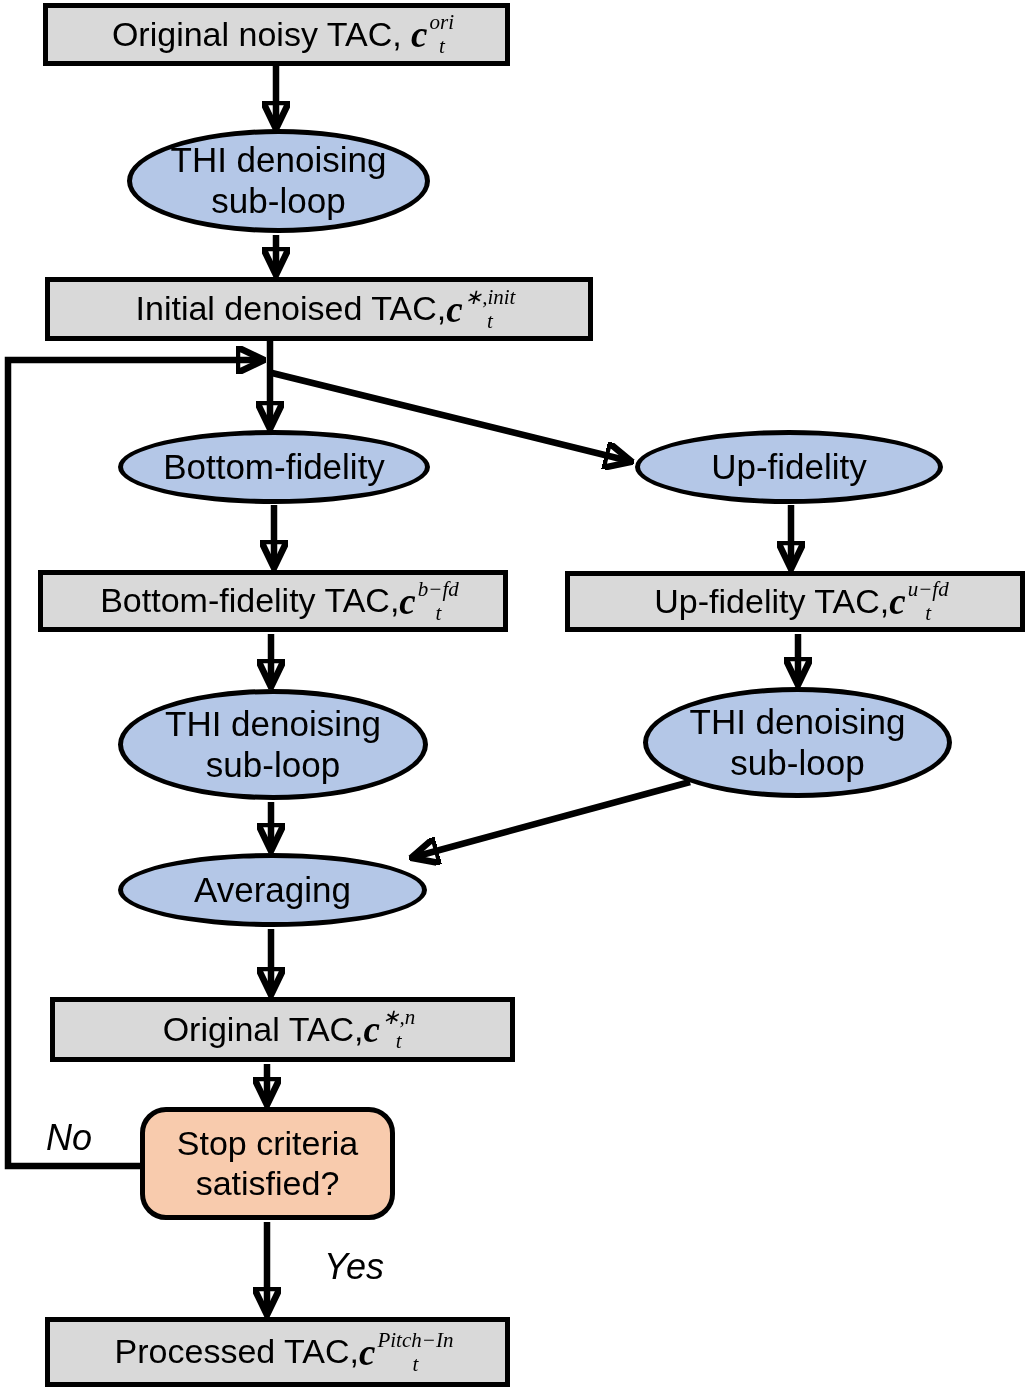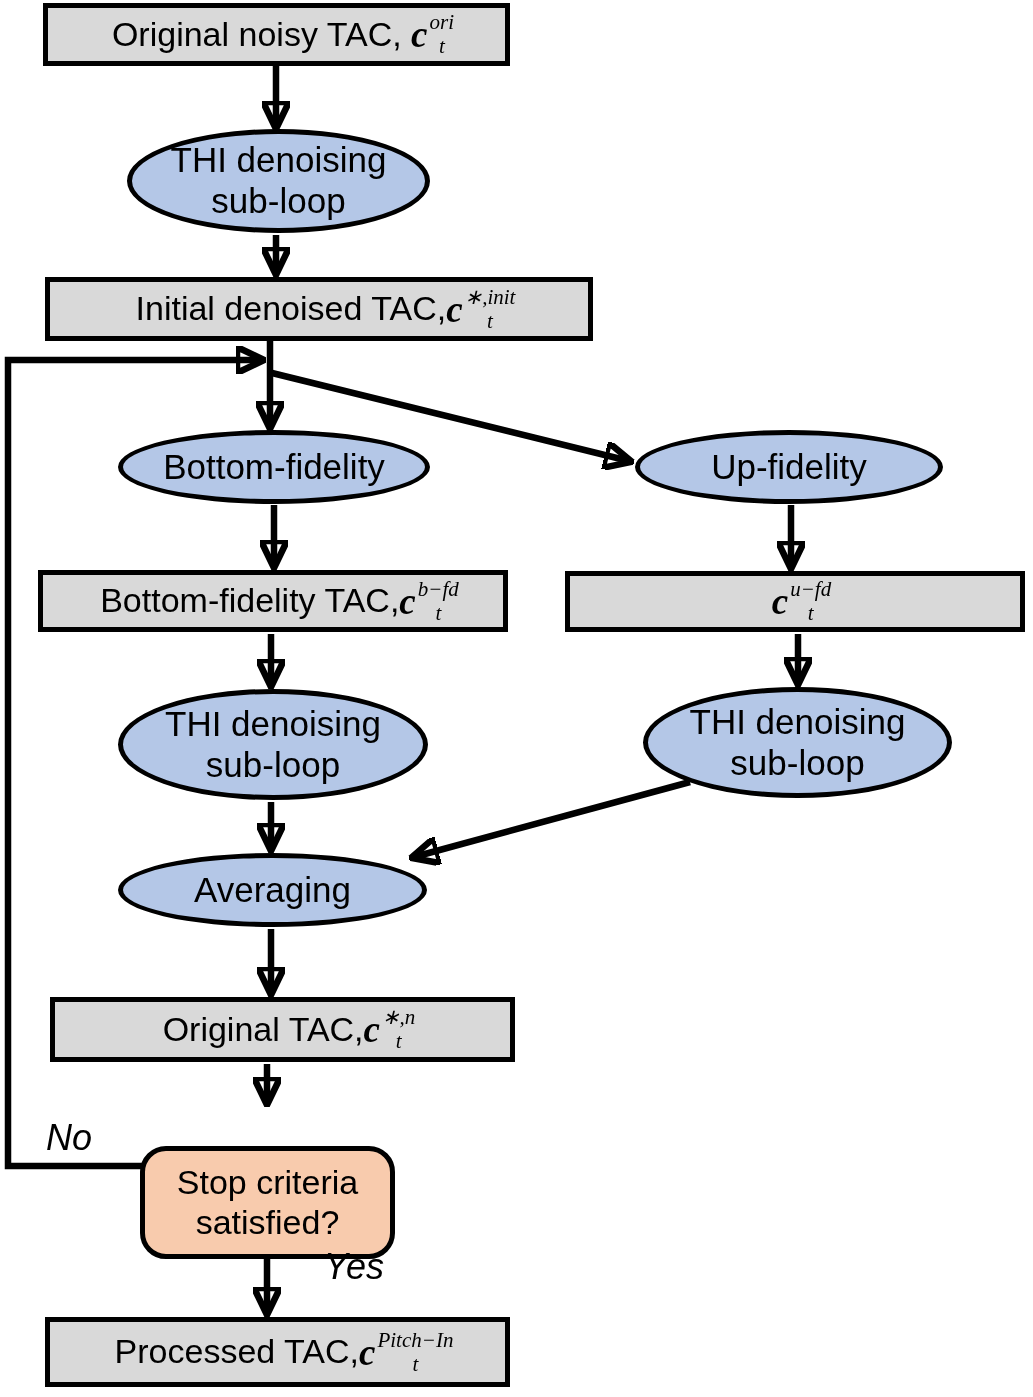--- a/index.html
+++ b/index.html
@@ -112,20 +112,21 @@
         <span class="mcol">
           <span class="msup">b−fd</span>
           <span class="msub">t</span>
         </span>
       </span>
     </span>
   </div>
 
   <div class="node rect" style="left:565px; top:571px; width:460px; height:61px;">
     <span class="node-text">
+      <span>Up-fidelity TAC,</span>
       <span class="math">
         <span class="mbase">c</span>
         <span class="mcol">
           <span class="msup">u−fd</span>
           <span class="msub">t</span>
         </span>
       </span>
     </span>
   </div>
 
@@ -149,21 +150,21 @@
       <span class="math">
         <span class="mbase">c</span>
         <span class="mcol">
           <span class="msup">∗,n</span>
           <span class="msub">t</span>
         </span>
       </span>
     </span>
   </div>
 
-  <div class="node decision" style="left:140px; top:1107px; width:255px; height:113px;margin-top:39px;">
+  <div class="node decision" style="left:140px; top:1107px; width:255px; height:113px;">
     <span>Stop criteria</span>
     <span>satisfied?</span>
   </div>
 
   <div class="node rect" style="left:45px; top:1317px; width:465px; height:70px;">
     <span class="node-text">
       <span>Processed TAC,</span>
       <span class="math">
         <span class="mbase">c</span>
         <span class="mcol">

